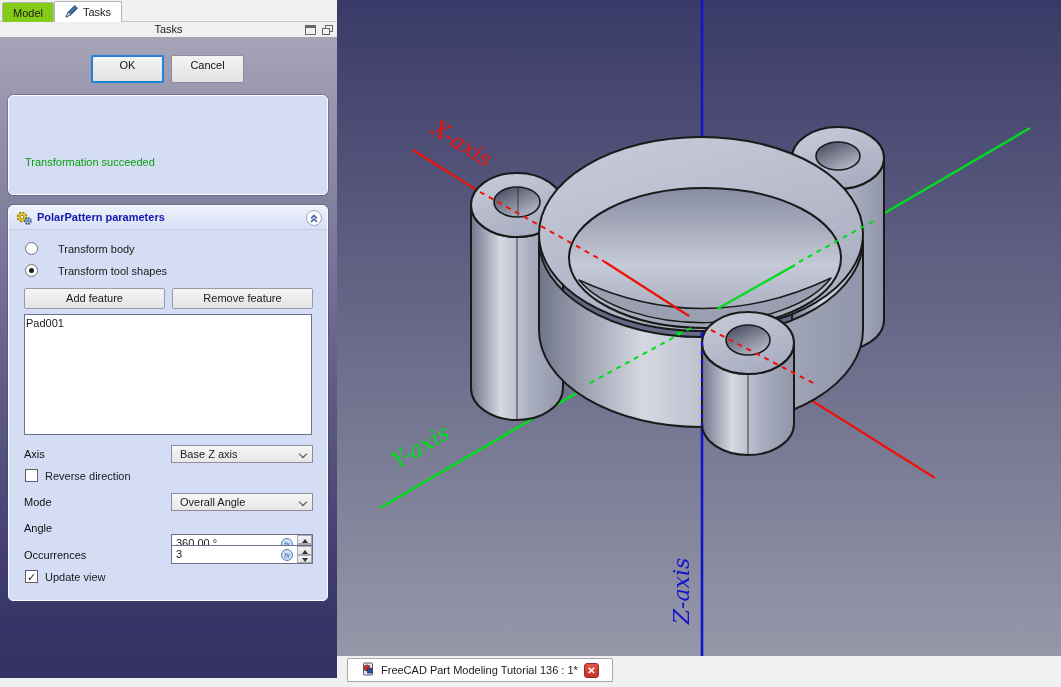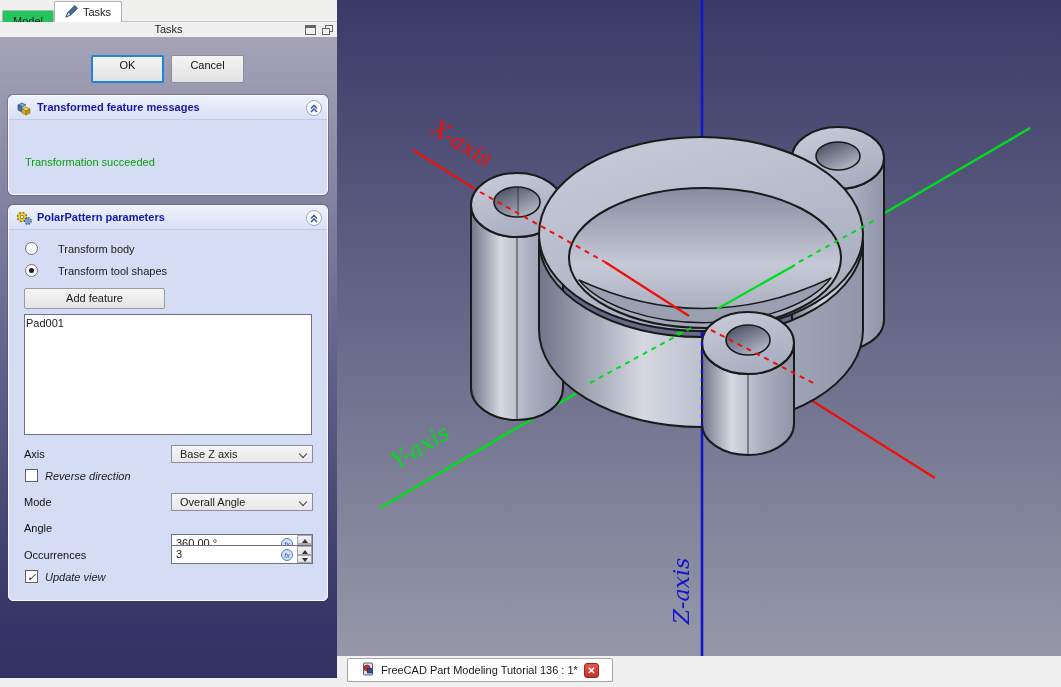--- a/index.html
+++ b/index.html
@@ -4,22 +4,22 @@
 <style>
   * { margin:0; padding:0; box-sizing:border-box; }
   body { font-family:"Liberation Sans", sans-serif; }
   .app { position:relative; width:1061px; height:687px; background:#f0f0f0; overflow:hidden;
          font-size:11px; color:#1a1a1a; }
 
   
   .left-panel { position:absolute; left:0; top:0; width:337px; height:687px; background:#f0f0f0; }
 
   .doc-tabbar { position:relative; height:22px; background:#f0f0ef; border-bottom:1px solid #c6c6c6; }
-  .doc-tab { position:absolute; top:10px; height:20px; padding:0 10px; display:flex; align-items:center; gap:5px;
-             border:1px solid #b4b4b4; border-bottom:none; border-radius:2px 2px 0 0; background:#22c55e; cursor:default; }
+  .doc-tab { position:absolute; top:2px; height:20px; padding:0 10px; display:flex; align-items:center; gap:5px;
+             border:1px solid #b4b4b4; border-bottom:none; border-radius:2px 2px 0 0; background:#84cc16; cursor:default; }
   .doc-tab.active { background:#ffffff; height:21px; top:1px; z-index:2; }
   .tab-model { left:2px; }
   .tab-tasks { left:54px; }
 
   .panel-header { position:relative; height:15px; background:#f0f0f0; text-align:center; line-height:15px; color:#222; }
   .hdr-icons { position:absolute; right:4px; top:2px; display:flex; gap:6px; }
 
   .task-area { position:absolute; left:0; top:37px; width:337px; height:641px;
                background:linear-gradient(#a5a4b7, #6a6890 45%, #363366 92%, #343163); }
   .panel-bottom-strip { position:absolute; left:0; bottom:0; width:337px; height:9px; background:#f0f0f0; }
@@ -64,21 +64,21 @@
   .fx-btn { position:absolute; right:19px; top:3px; width:12px; height:12px; border-radius:50%;
             background:#cfe0f5; border:1px solid #5580c0; color:#2f5ba6; font-size:7px; font-style:italic;
             text-align:center; line-height:11px; cursor:pointer; }
   .updown { position:absolute; right:0; top:0; width:15px; height:17px; display:flex; flex-direction:column; }
   .spin-btn { flex:1; background:linear-gradient(#f3f3f3,#e2e2e4); border:1px solid #a7a7b4; position:relative; cursor:pointer; }
   .spin-btn.up::after { content:""; position:absolute; left:3.5px; top:2.5px; border-left:3px solid transparent;
                         border-right:3px solid transparent; border-bottom:4px solid #333; }
   .spin-btn.down::after { content:""; position:absolute; left:3.5px; top:2.5px; border-left:3px solid transparent;
                           border-right:3px solid transparent; border-top:4px solid #333; }
 
-  .check-row { position:absolute; left:16px; display:flex; align-items:center; gap:7px; cursor:pointer;font-style:italic; }
+  .check-row { position:absolute; left:16px; display:flex; align-items:center; gap:7px; cursor:pointer; }
   .checkbox { width:13px; height:13px; background:#fff; border:1px solid #5f5f6f; font-size:11px; line-height:12px;
               text-align:center; color:#222; }
 
   
   .viewport { position:absolute; left:337px; top:0; width:724px; height:656px; }
 
   
   .mdi-tabbar { position:absolute; left:337px; top:656px; width:724px; height:31px; background:#f0f0f0; }
   .mdi-tab { position:absolute; left:10px; top:2px; height:24px; background:#fff; border:1px solid #a8a8a8;
              border-radius:2px 2px 0 0; display:flex; align-items:center; gap:6px; padding:0 13px; cursor:pointer; }
@@ -125,38 +125,20 @@
         </span>
       </span>
     </div>
 
     <div class="task-area">
 
       <div class="btn btn-ok">OK</div>
       <div class="btn btn-cancel">Cancel</div>
 
       <div class="task-box box-messages">
-        <div class="box-header">
-          <span class="box-icon">
-            <svg width="16" height="16" viewBox="0 0 16 16">
-              <polygon points="2,5 6,3 10,5 6,7" fill="#7d9fd4" stroke="#2a4a80" stroke-width="0.7"></polygon>
-              <polygon points="2,5 6,7 6,12 2,10" fill="#4a6cb0" stroke="#2a4a80" stroke-width="0.7"></polygon>
-              <polygon points="6,9 10,7 14,9 10,11" fill="#f2d84a" stroke="#8a7410" stroke-width="0.7"></polygon>
-              <polygon points="6,9 10,11 10,15 6,13" fill="#d8b820" stroke="#8a7410" stroke-width="0.7"></polygon>
-              <polygon points="10,11 14,9 14,13 10,15" fill="#b89a10" stroke="#8a7410" stroke-width="0.7"></polygon>
-            </svg>
-          </span>
-          <span class="box-title">Transformed feature messages</span>
-          <span class="collapse-btn">
-            <svg width="14" height="14" viewBox="0 0 14 14">
-                <polyline points="4,7.5 7,4.5 10,7.5" fill="none" stroke="#3f63a8" stroke-width="1.7"></polyline>
-                <polyline points="4,11 7,8 10,11" fill="none" stroke="#3f63a8" stroke-width="1.7"></polyline>
-              </svg>
-          </span>
-        </div>
         <div class="msg-success">Transformation succeeded</div>
       </div>
 
       <div class="task-box box-pattern">
         <div class="box-header">
           <span class="box-icon">
             <svg width="16" height="16" viewBox="0 0 16 16">
               <circle cx="6" cy="7" r="4.6" fill="#e8c63a" stroke="#8a7410" stroke-width="1.4" stroke-dasharray="2 1.6"></circle>
               <circle cx="6" cy="7" r="1.7" fill="#fff" stroke="#8a7410" stroke-width="0.8"></circle>
               <circle cx="12" cy="11" r="3.2" fill="#9fb2d8" stroke="#2a4a80" stroke-width="1.2" stroke-dasharray="1.6 1.3"></circle>
@@ -175,20 +157,21 @@
         <div class="radio-row" style="top:36px">
           <span class="radio"></span>
           <span>Transform body</span>
         </div>
         <div class="radio-row" style="top:58px">
           <span class="radio sel"></span>
           <span>Transform tool shapes</span>
         </div>
 
         <div class="small-btn" style="left:15px; top:82px">Add feature</div>
+        <div class="small-btn" style="left:163px; top:82px">Remove feature</div>
 
         <div class="feature-list">
             <div class="feature-item">Pad001</div>
           </div>
 
         <div class="field-label" style="top:242px">Axis</div>
         <div class="combo" style="top:239px">
           <span>Base Z axis</span>
           <span class="combo-arrow"></span>
         </div>

